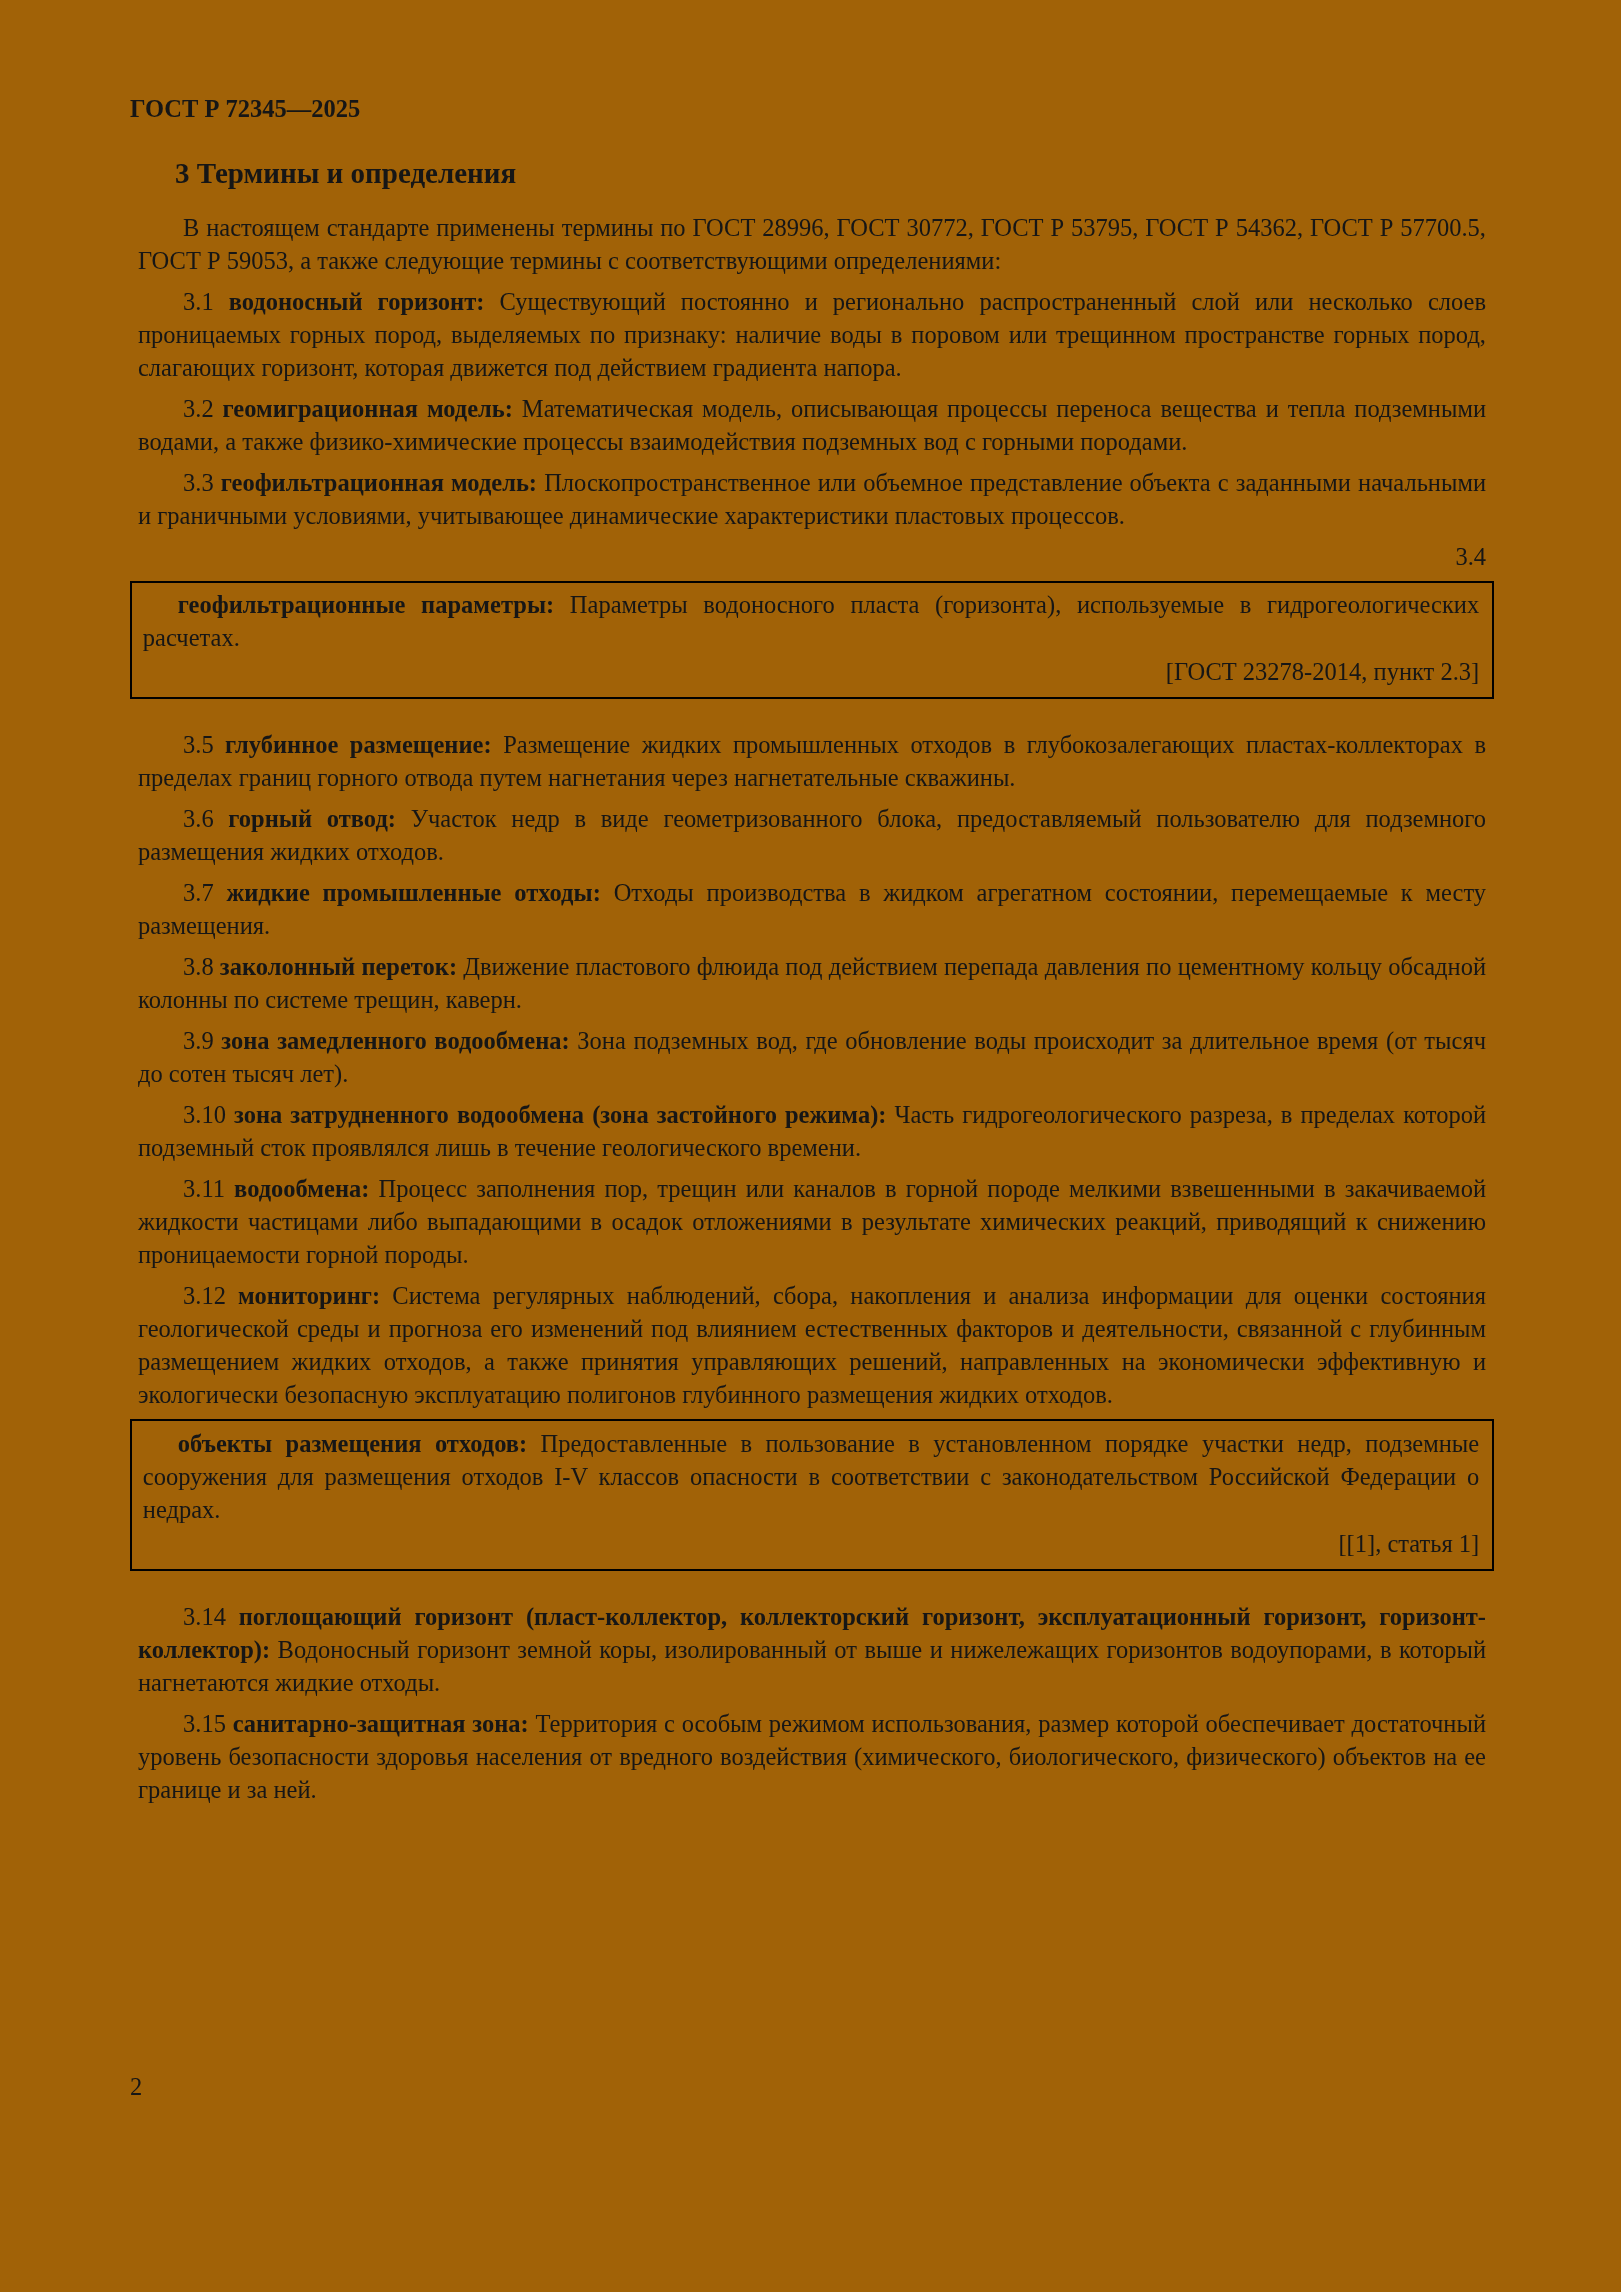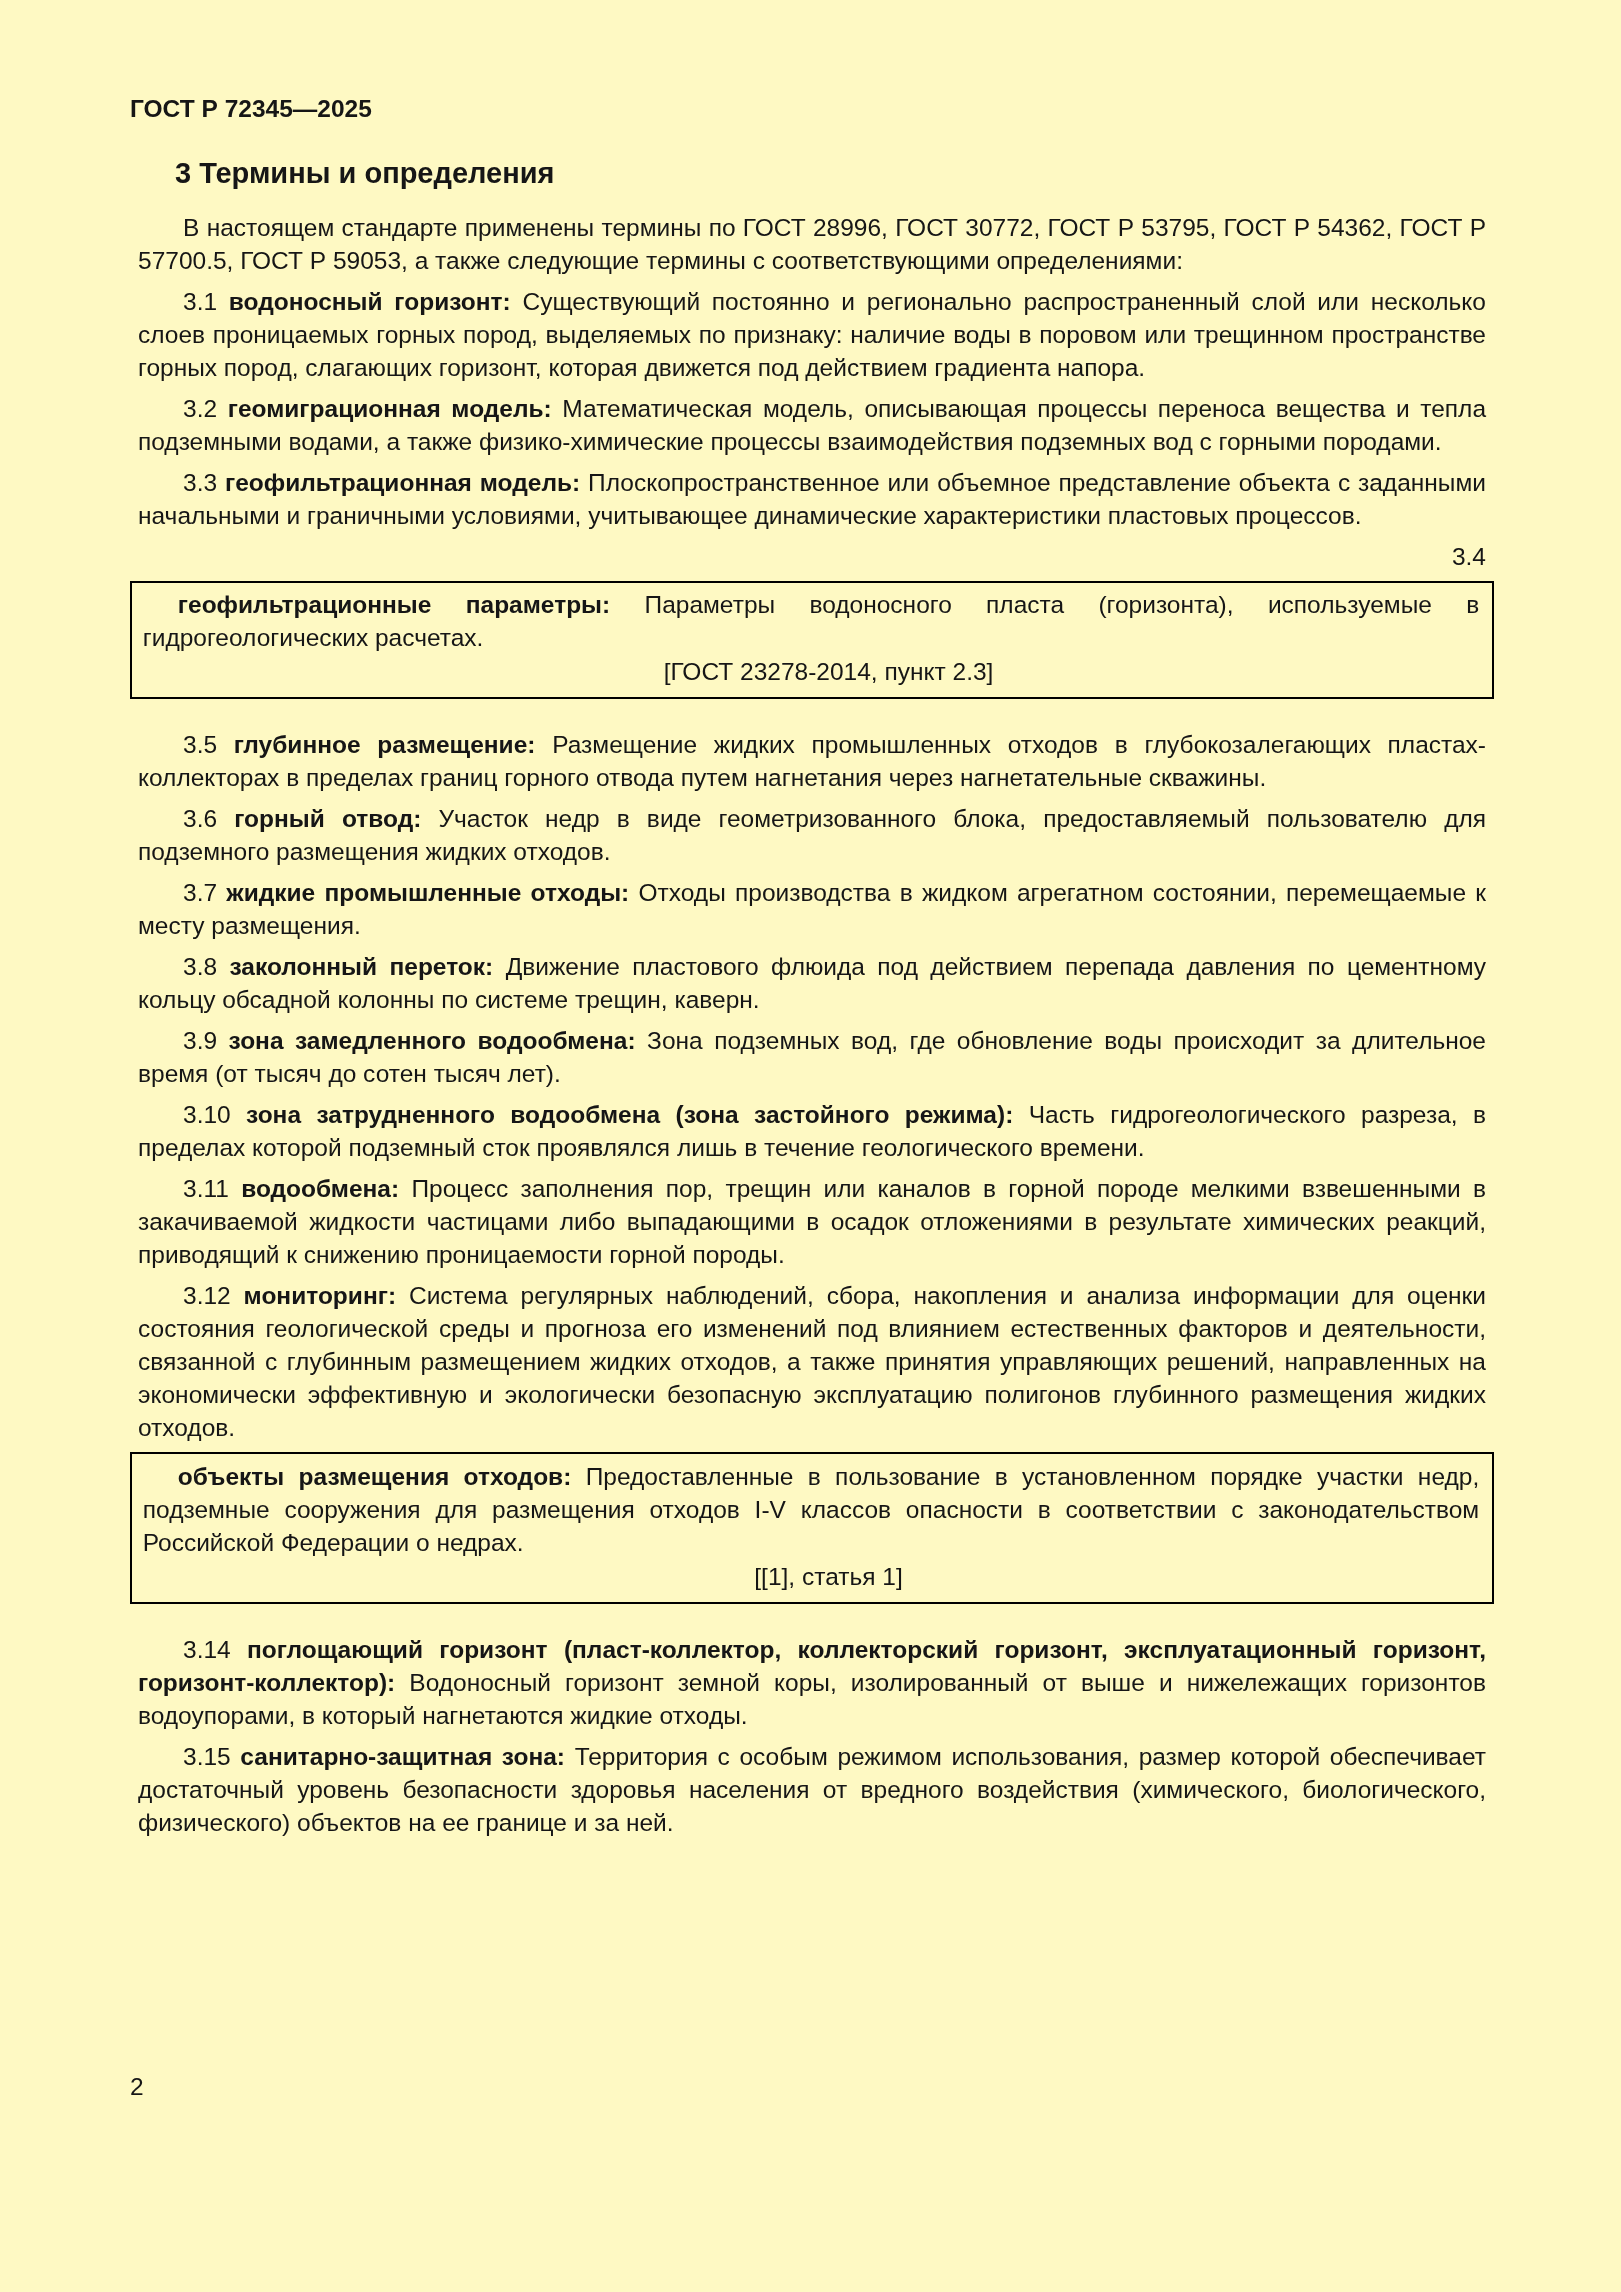--- a/index.html
+++ b/index.html
@@ -1,22 +1,22 @@
 <!DOCTYPE html>
 <html lang="ru"><head>
 <meta charset="utf-8">
 <style>
   * { box-sizing: border-box; }
   html, body { margin: 0; padding: 0; background: #ffffff; }
   .page {
     position: relative;
     width: 1621px;
     height: 2293px;
-    background: #fef9c3;
-    font-family: Liberation Sans, sans-serif;
+    background: #a16207;
+    font-family: Liberation Serif, serif;
     color: #161616;
     overflow: hidden;
   }
   .content {
     position: absolute;
     left: 130px;
     top: 92px;
     width: 1364px;
     font-size: 24.5px;
     line-height: 33px;
@@ -43,21 +43,21 @@
   .def-box {
     border: 2px solid #000000;
     margin: 7.8px 0 29px;
     padding: 4.9px 11.8px 7.8px 9.8px;
   }
   .def-box p {
     margin: 1px;
     text-align: justify;
     text-indent: 35px;
   }
-  .def-box .box-source { text-align: center; }
+  .def-box .box-source { text-align: right; }
   .page-number {
     position: absolute;
     left: 130px;
     top: 2070px;
     font-size: 24.5px;
     line-height: 33px;
   }
 </style>
 </head>
 <body>

